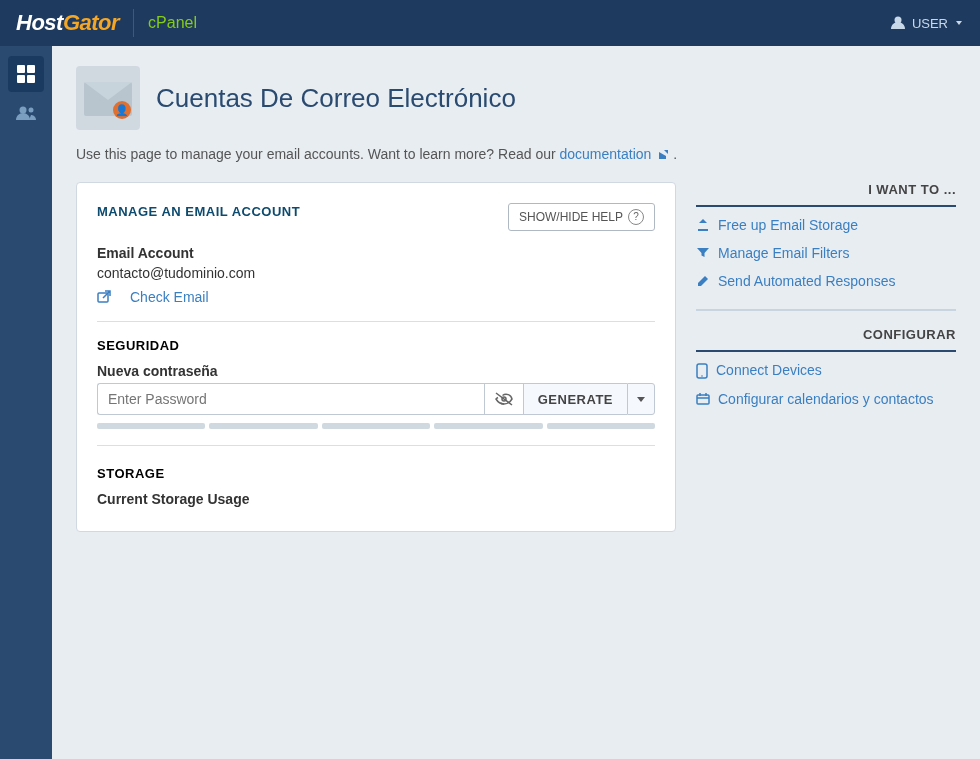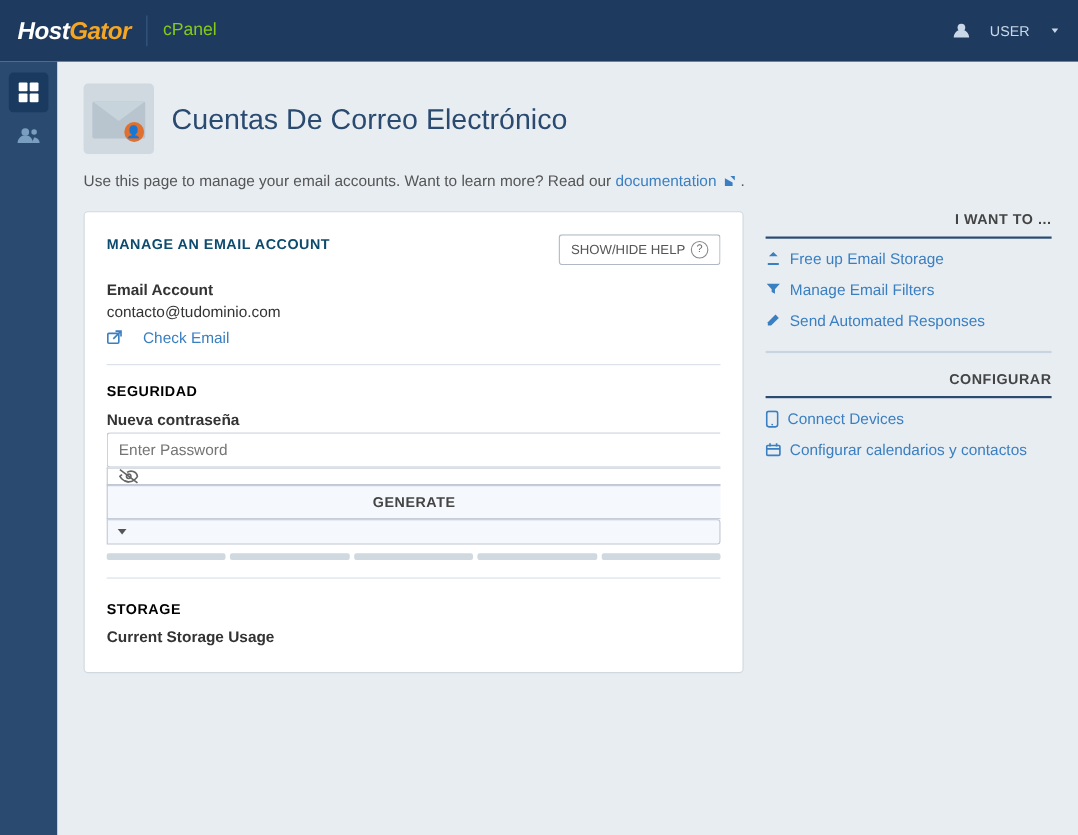--- a/index.html
+++ b/index.html
@@ -1,21 +1,21 @@
 <!DOCTYPE html>
 <html><head>
   <meta charset="utf-8">
   <style>
     * { box-sizing: border-box; margin: 0; padding: 0; }
     body { font-family: Arial, sans-serif; background: #e8edf2; font-size: 14px; color: #333; }
 
     
     .top-nav {
       background: #1f3a5f;
-      height: 56px;
+      height: 46px;
       display: flex;
       align-items: center;
       justify-content: space-between;
       padding: 0 16px;
     }
     .top-nav-left {
       display: flex;
       align-items: center;
       gap: 0;
     }
@@ -34,21 +34,21 @@
       background: #3a5a80;
       margin: 0 14px;
     }
     .cpanel-label {
       color: #84cc16;
       font-size: 16px;
     }
     .top-nav-right {
       display: flex;
       align-items: center;
-      gap: 18px;
+      gap: 6px;
       color: #c8d8e8;
       font-size: 13px;
       cursor: pointer;
     }
 
     
     .layout {
       display: flex;
       min-height: calc(100vh - 46px);
     }
@@ -195,21 +195,20 @@
       font-size: 13px;
       font-weight: bold;
       color: #000000;
       letter-spacing: 0.5px;
       text-transform: uppercase;
       margin-bottom: 10px;
     }
     .password-row {
       display: flex;
       gap: 0;
-      flex-direction: column;
     }
     .password-input {
       flex: 1;
       border: 1px solid #c0c8d4;
       border-right: none;
       padding: 7px 10px;
       font-size: 14px;
       color: #888;
       border-radius: 3px 0 0 3px;
       outline: none;

